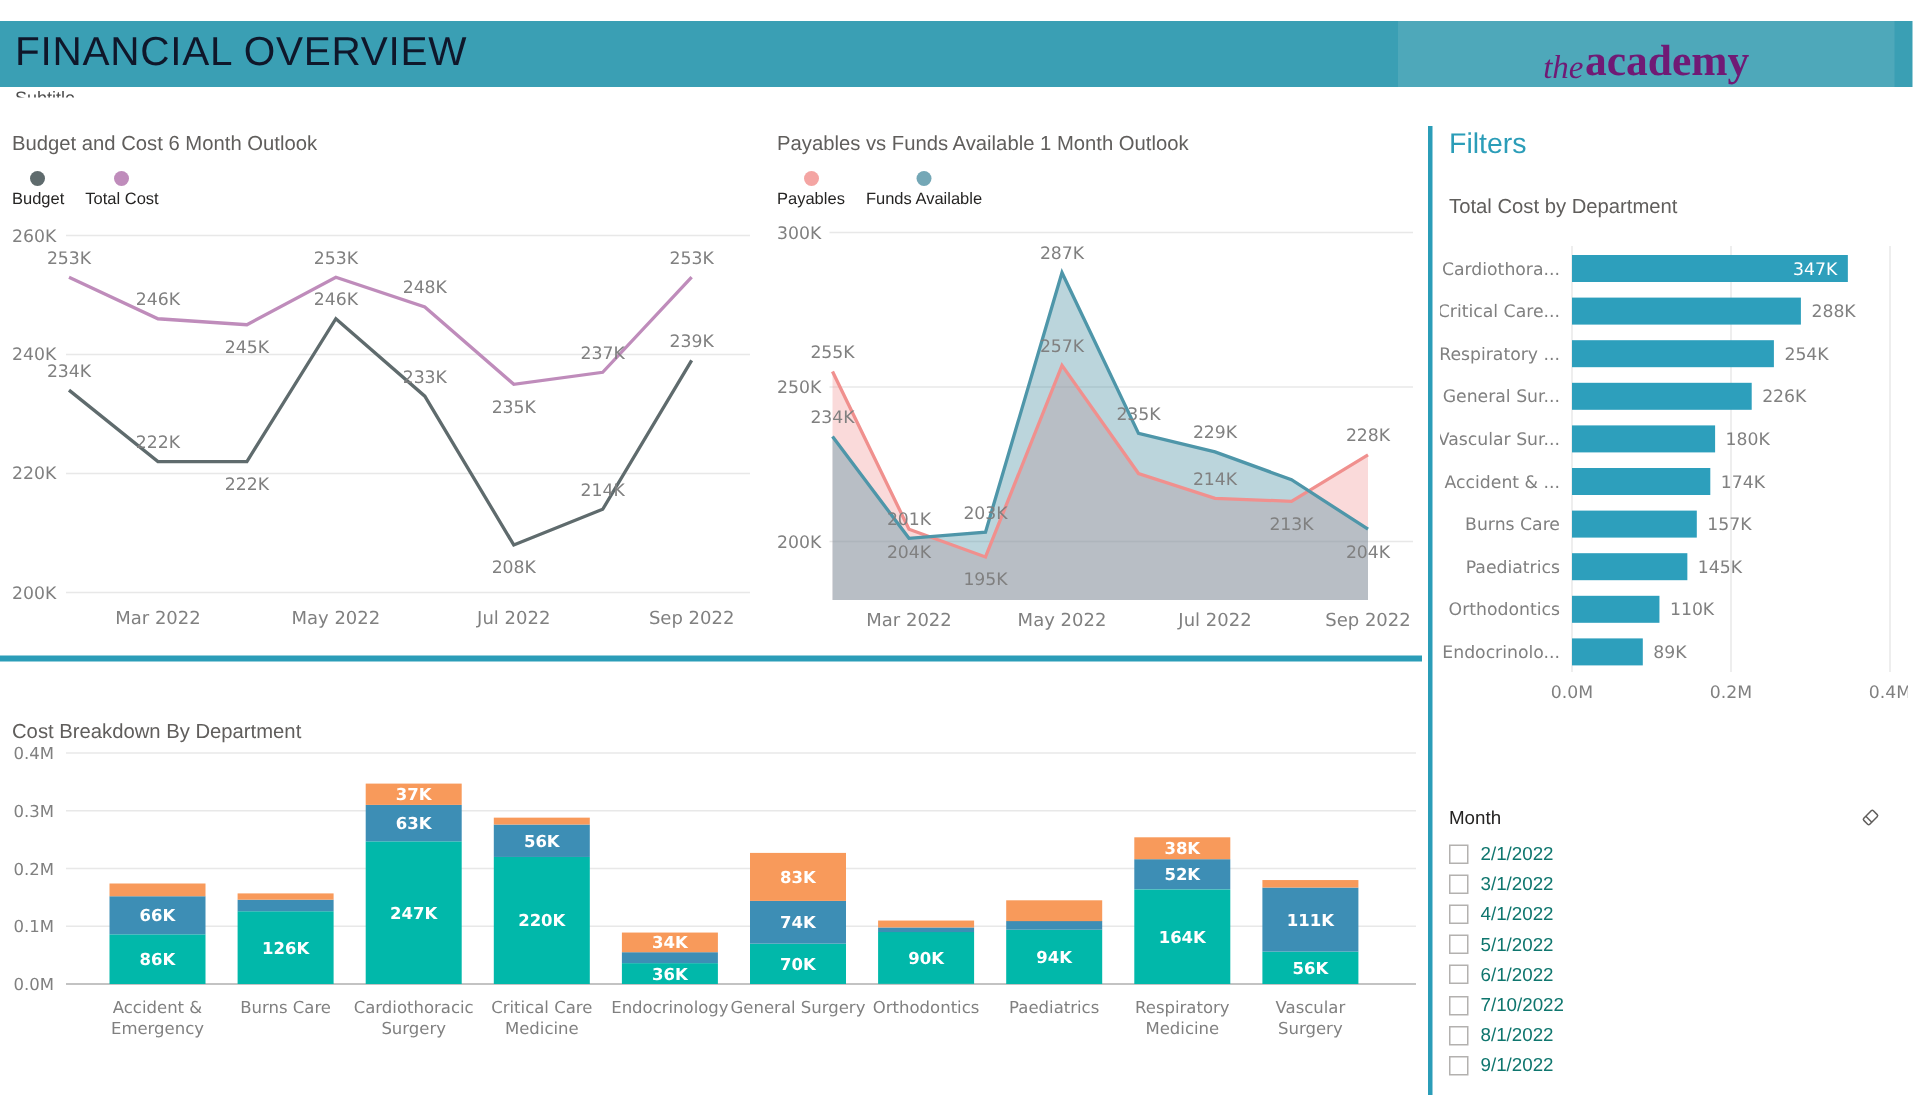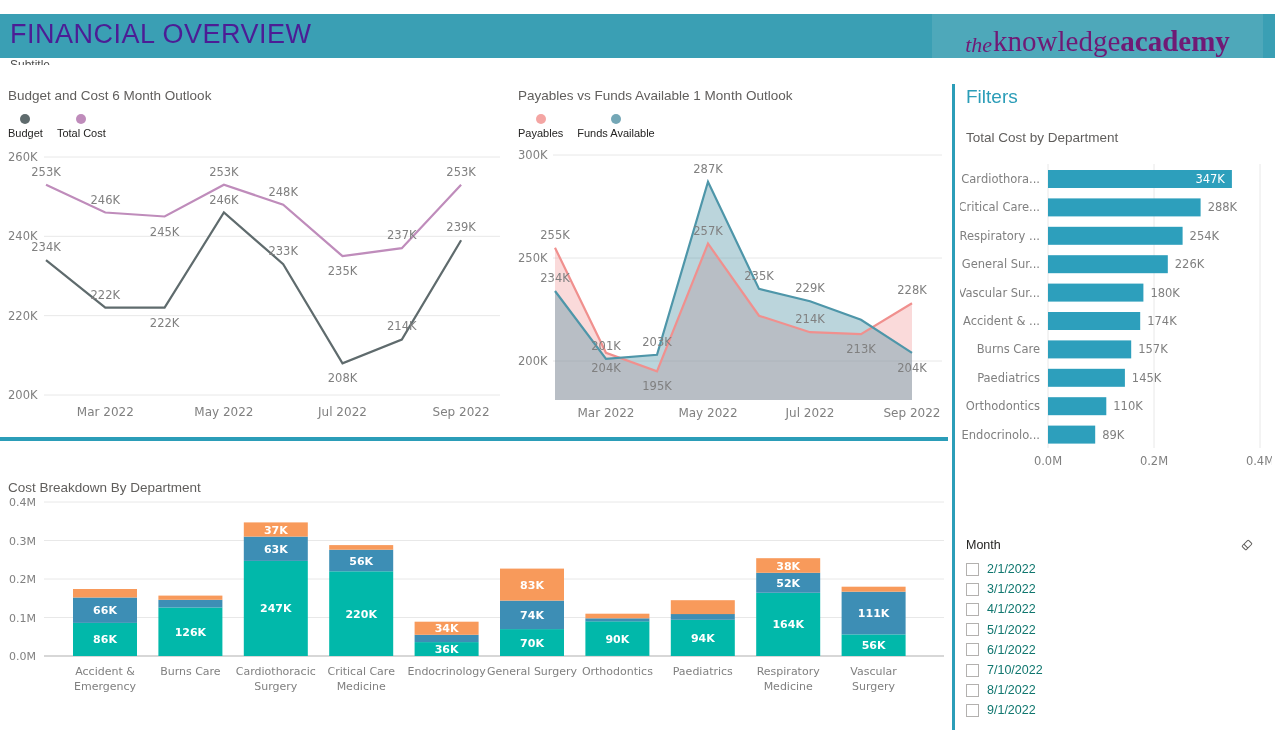--- a/index.html
+++ b/index.html
@@ -2,21 +2,21 @@
 <html style="--header: #3A9FB4; --logo: #4EA8BA; --accent: #2B9DB8;"><head>
 <meta charset="utf-8">
 <style>
   * { margin:0; padding:0; box-sizing:border-box; }
   html,body { width:1275px; height:732px; background:#fff; overflow:hidden;
               font-family:"Liberation Sans", sans-serif; }
   .abs { position:absolute; }
 
   
   #header { left:0; top:14px; width:1275px; height:44px; background:var(--header,#3A9FB4); }
-  #header-title { position:absolute; left:10px; top:5px; color:#4c1d95; font-size:27px;
+  #header-title { position:absolute; left:10px; top:5px; color:#0f172a; font-size:27px;
                   font-weight:300; letter-spacing:0.5px; }
   #logo-box { position:absolute; right:12px; top:0; width:331px; height:44px;
               background:var(--logo,#4EA8BA); display:flex; align-items:flex-end; justify-content:center;
               color:#701a75; font-family:"Liberation Serif", serif; font-size:29px; }
   #logo-box .the { font-style:italic; font-size:22px; margin-right:1px; }
   #logo-box .academy { font-weight:700; }
   #subtitle-clip { left:10px; top:59px; height:6px; overflow:hidden; font-size:12px;
                    line-height:12px; color:#4D4D4D; width:120px; }
 
   
@@ -47,21 +47,20 @@
   .mrow span { font-size:12.5px; color:#0f766e; }
   #eraser-btn { cursor:pointer; display:flex; }
 </style>
 </head>
 <body>
 
 <div class="abs" id="header">
   <div id="header-title">FINANCIAL OVERVIEW</div>
   <div id="logo-box">
     <span class="the">the</span>
-      <span class="know">knowledge</span>
       <span class="academy">academy</span>
   </div>
 </div>
 <div class="abs" id="subtitle-clip">Subtitle</div>
 
 <div class="abs" id="panel-budget">
   <div class="chart-title">Budget and Cost 6 Month Outlook</div>
   <div class="legend" id="c1-legend">
       <span class="li">
         <span class="dot" style="background:#5F6B6D"></span>

